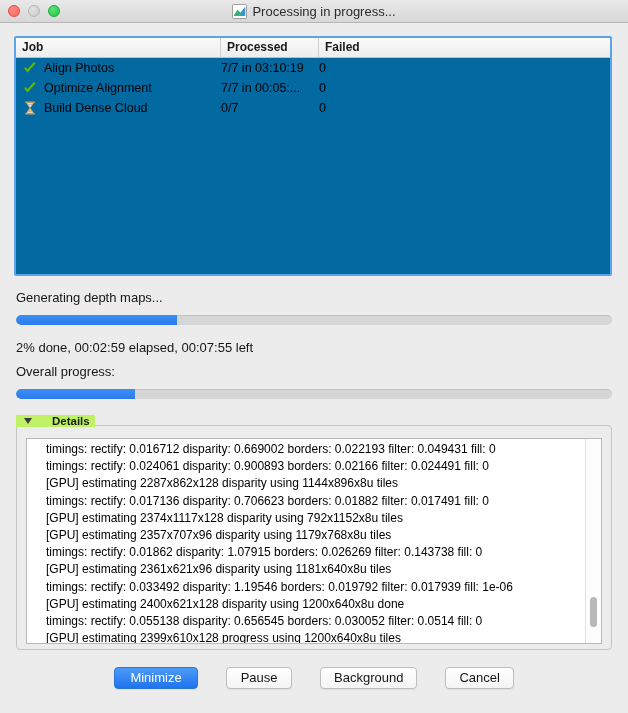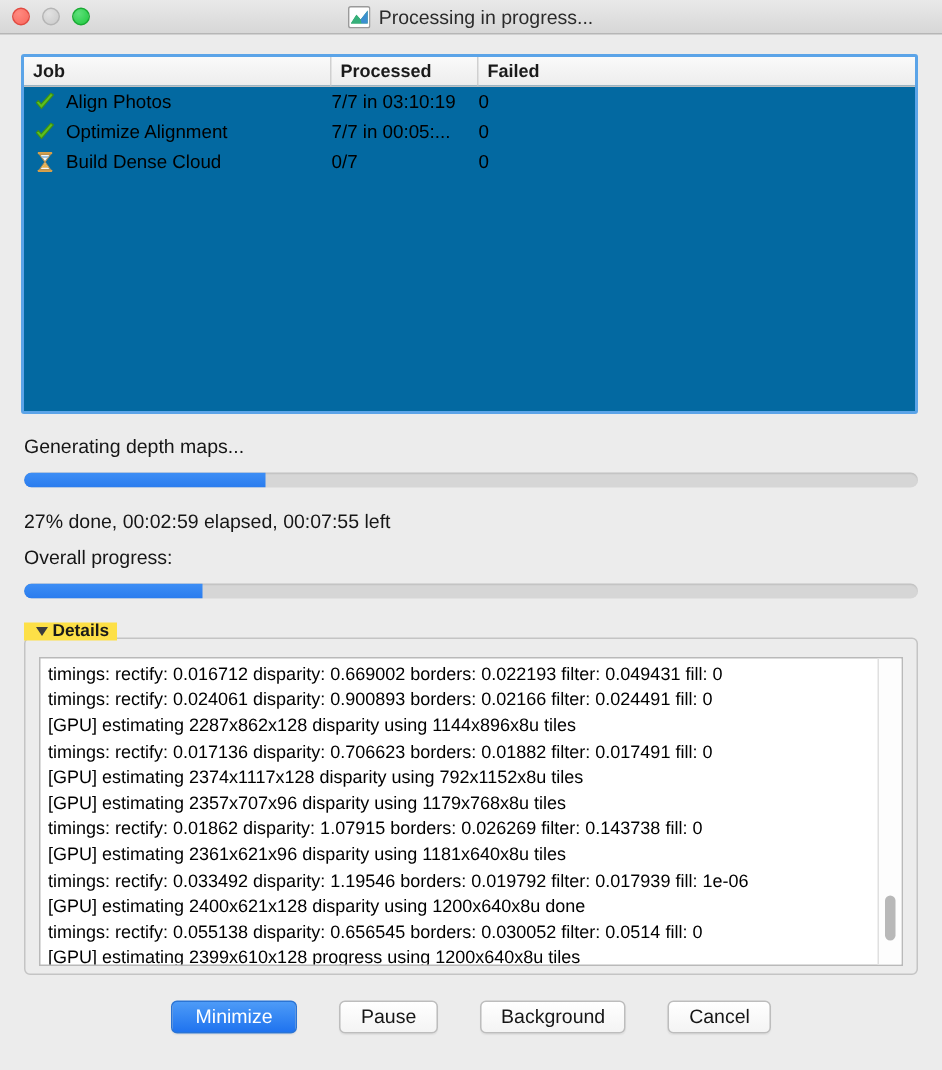--- a/index.html
+++ b/index.html
@@ -167,22 +167,22 @@
     border-radius: 4px;
     background: #ececec;
     box-sizing: border-box;
   }
   .details-legend {
     position: absolute;
     left: 16px;
     top: 415px;
     display: flex;
     align-items: center;
-    gap: 3px;
-    background: #fde047;
+    gap: 20px;
+    background: #bef264;
     padding: 0 5px 0 8px;
     font-size: 11.5px;
     color: #1a1a1a;
     font-weight: bold;
   }
   .disclosure {
     width: 0; height: 0;
     border-left: 4.5px solid transparent;
     border-right: 4.5px solid transparent;
     border-top: 6px solid #3c3c3c;
@@ -203,21 +203,21 @@
   }
   .log-lines {
     flex: 1;
     padding: 2px 4px 0 5px;
     font-size: 12px;
     line-height: 17.2px;
     color: #000;
     white-space: nowrap;
     overflow: hidden;
   }
-  .log-line { height: 17.2px; }
+  .log-line { height: 17.2px; margin-left: 14px; }
 
   .log-scrollbar {
     width: 15px;
     background: #fdfdfd;
     border-left: 1px solid #e0e0e0;
     position: relative;
   }
   .log-thumb {
     position: absolute;
     left: 4px;
@@ -327,21 +327,21 @@
 
   </div>
 </div>
 
 <div class="label" id="status-label">Generating depth maps...</div>
 
 <div class="pbar" id="pbar-current">
   <div class="pbar-fill" style="width: 27%;"></div>
 </div>
 
-<div class="label" id="progress-text">27% done, 00:02:59 elapsed, 00:07:55 left</div>
+<div class="label" id="progress-text">2% done, 00:02:59 elapsed, 00:07:55 left</div>
 
 <div class="label" id="overall-label">Overall progress:</div>
 
 <div class="pbar" id="pbar-overall">
   <div class="pbar-fill" style="width: 20%;"></div>
 </div>
 
 <div class="details-group"></div>
 <div class="details-legend">
   <span class="disclosure"></span>

